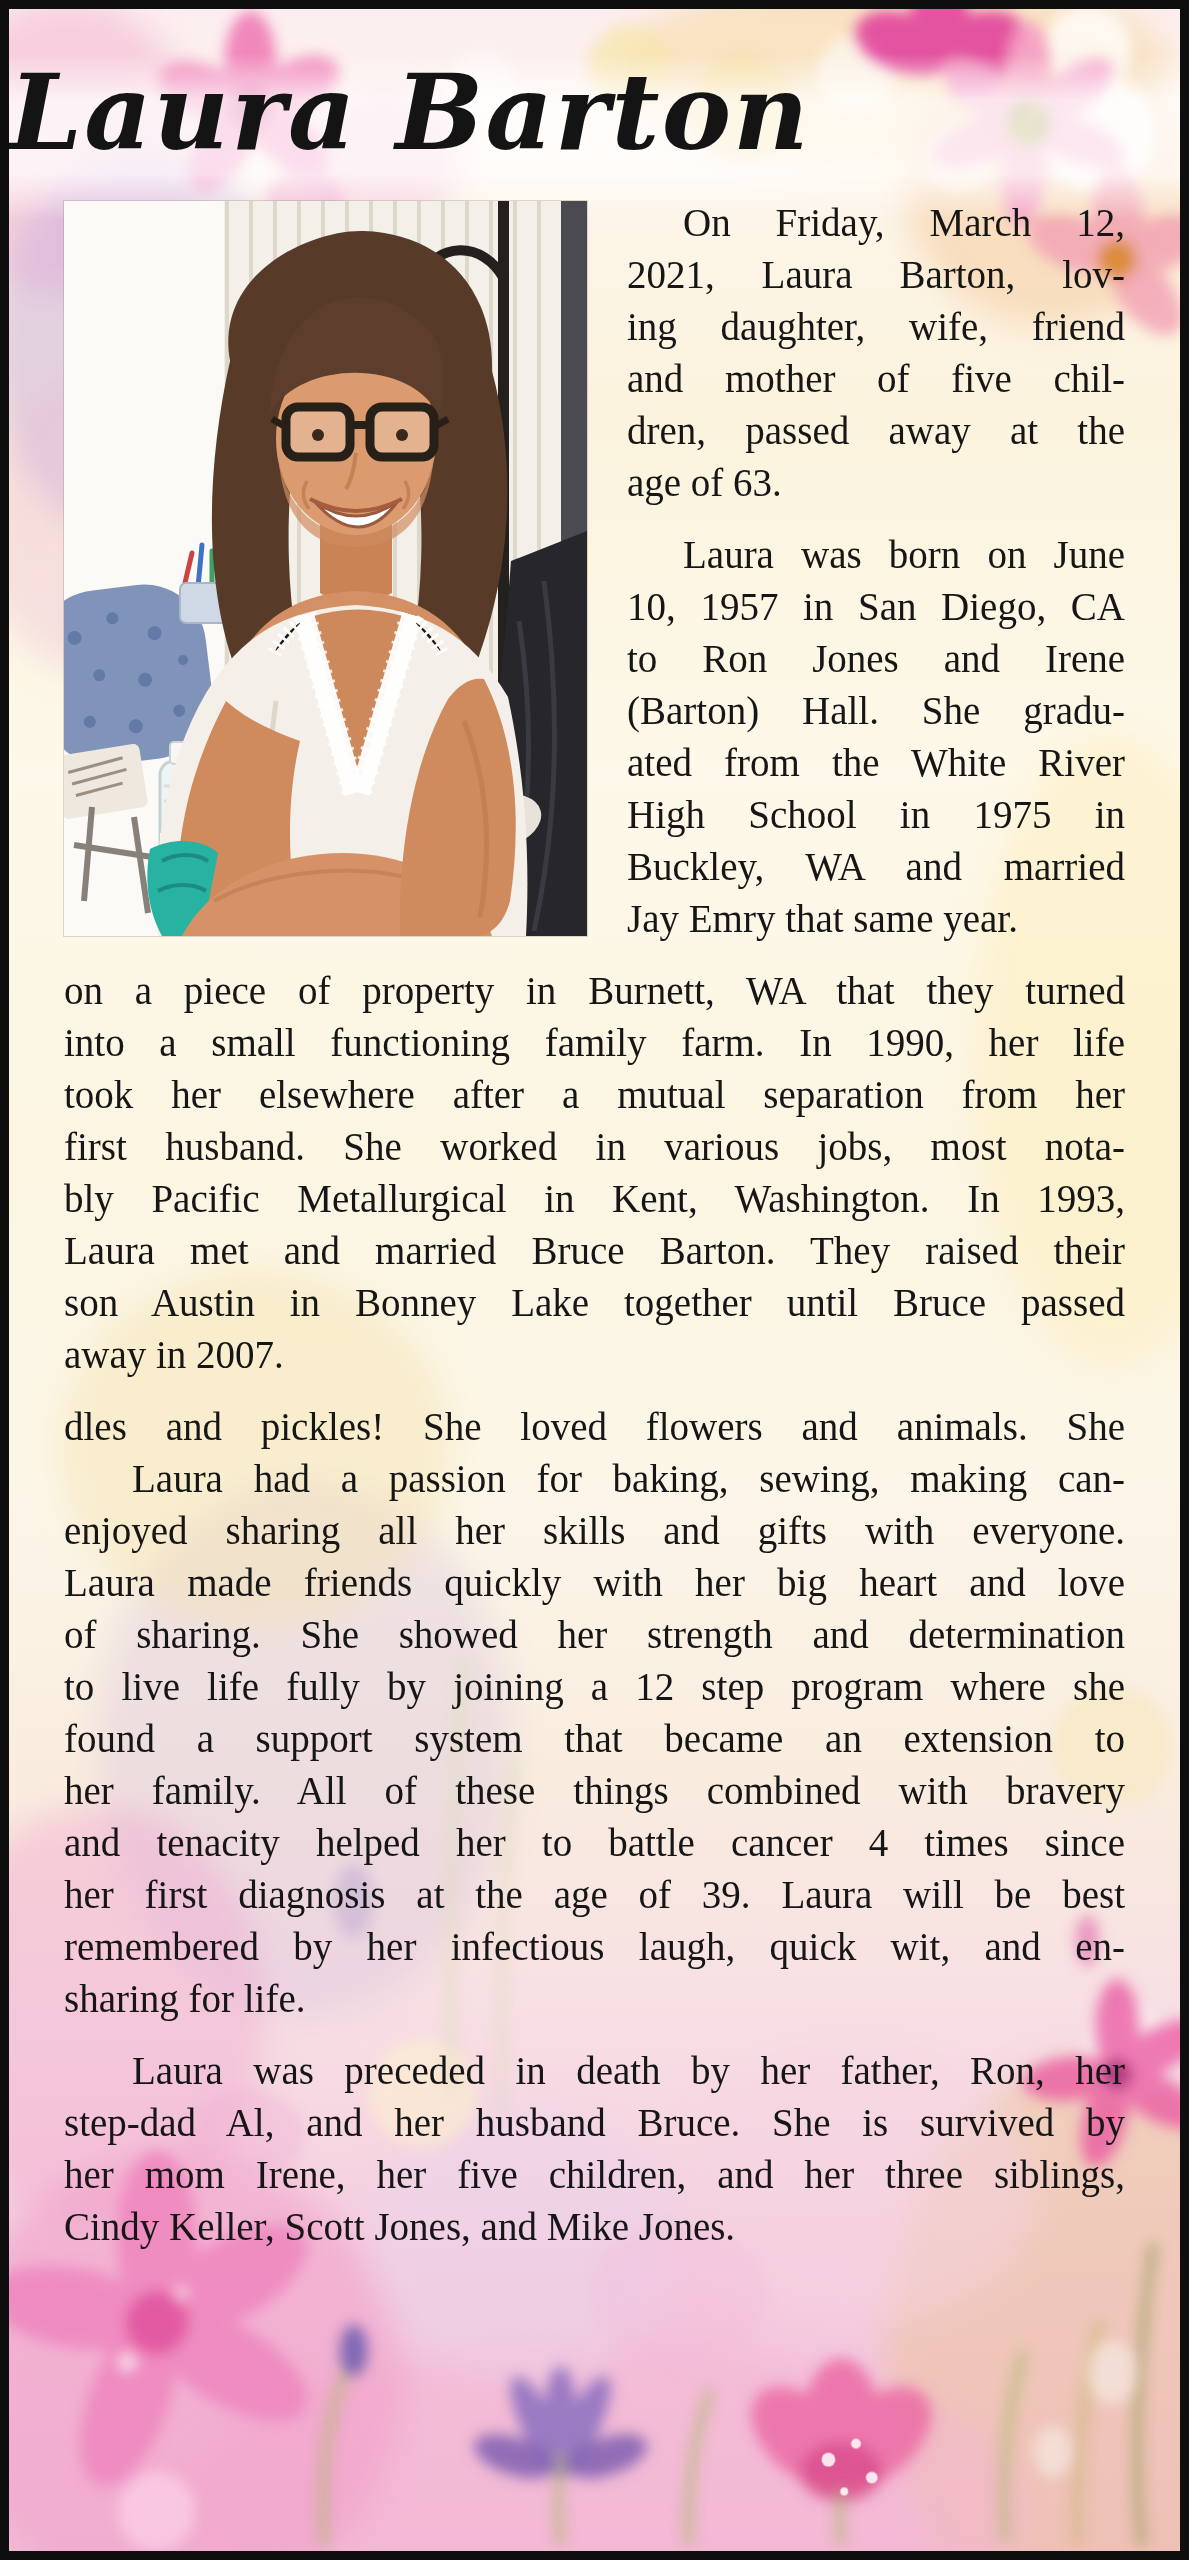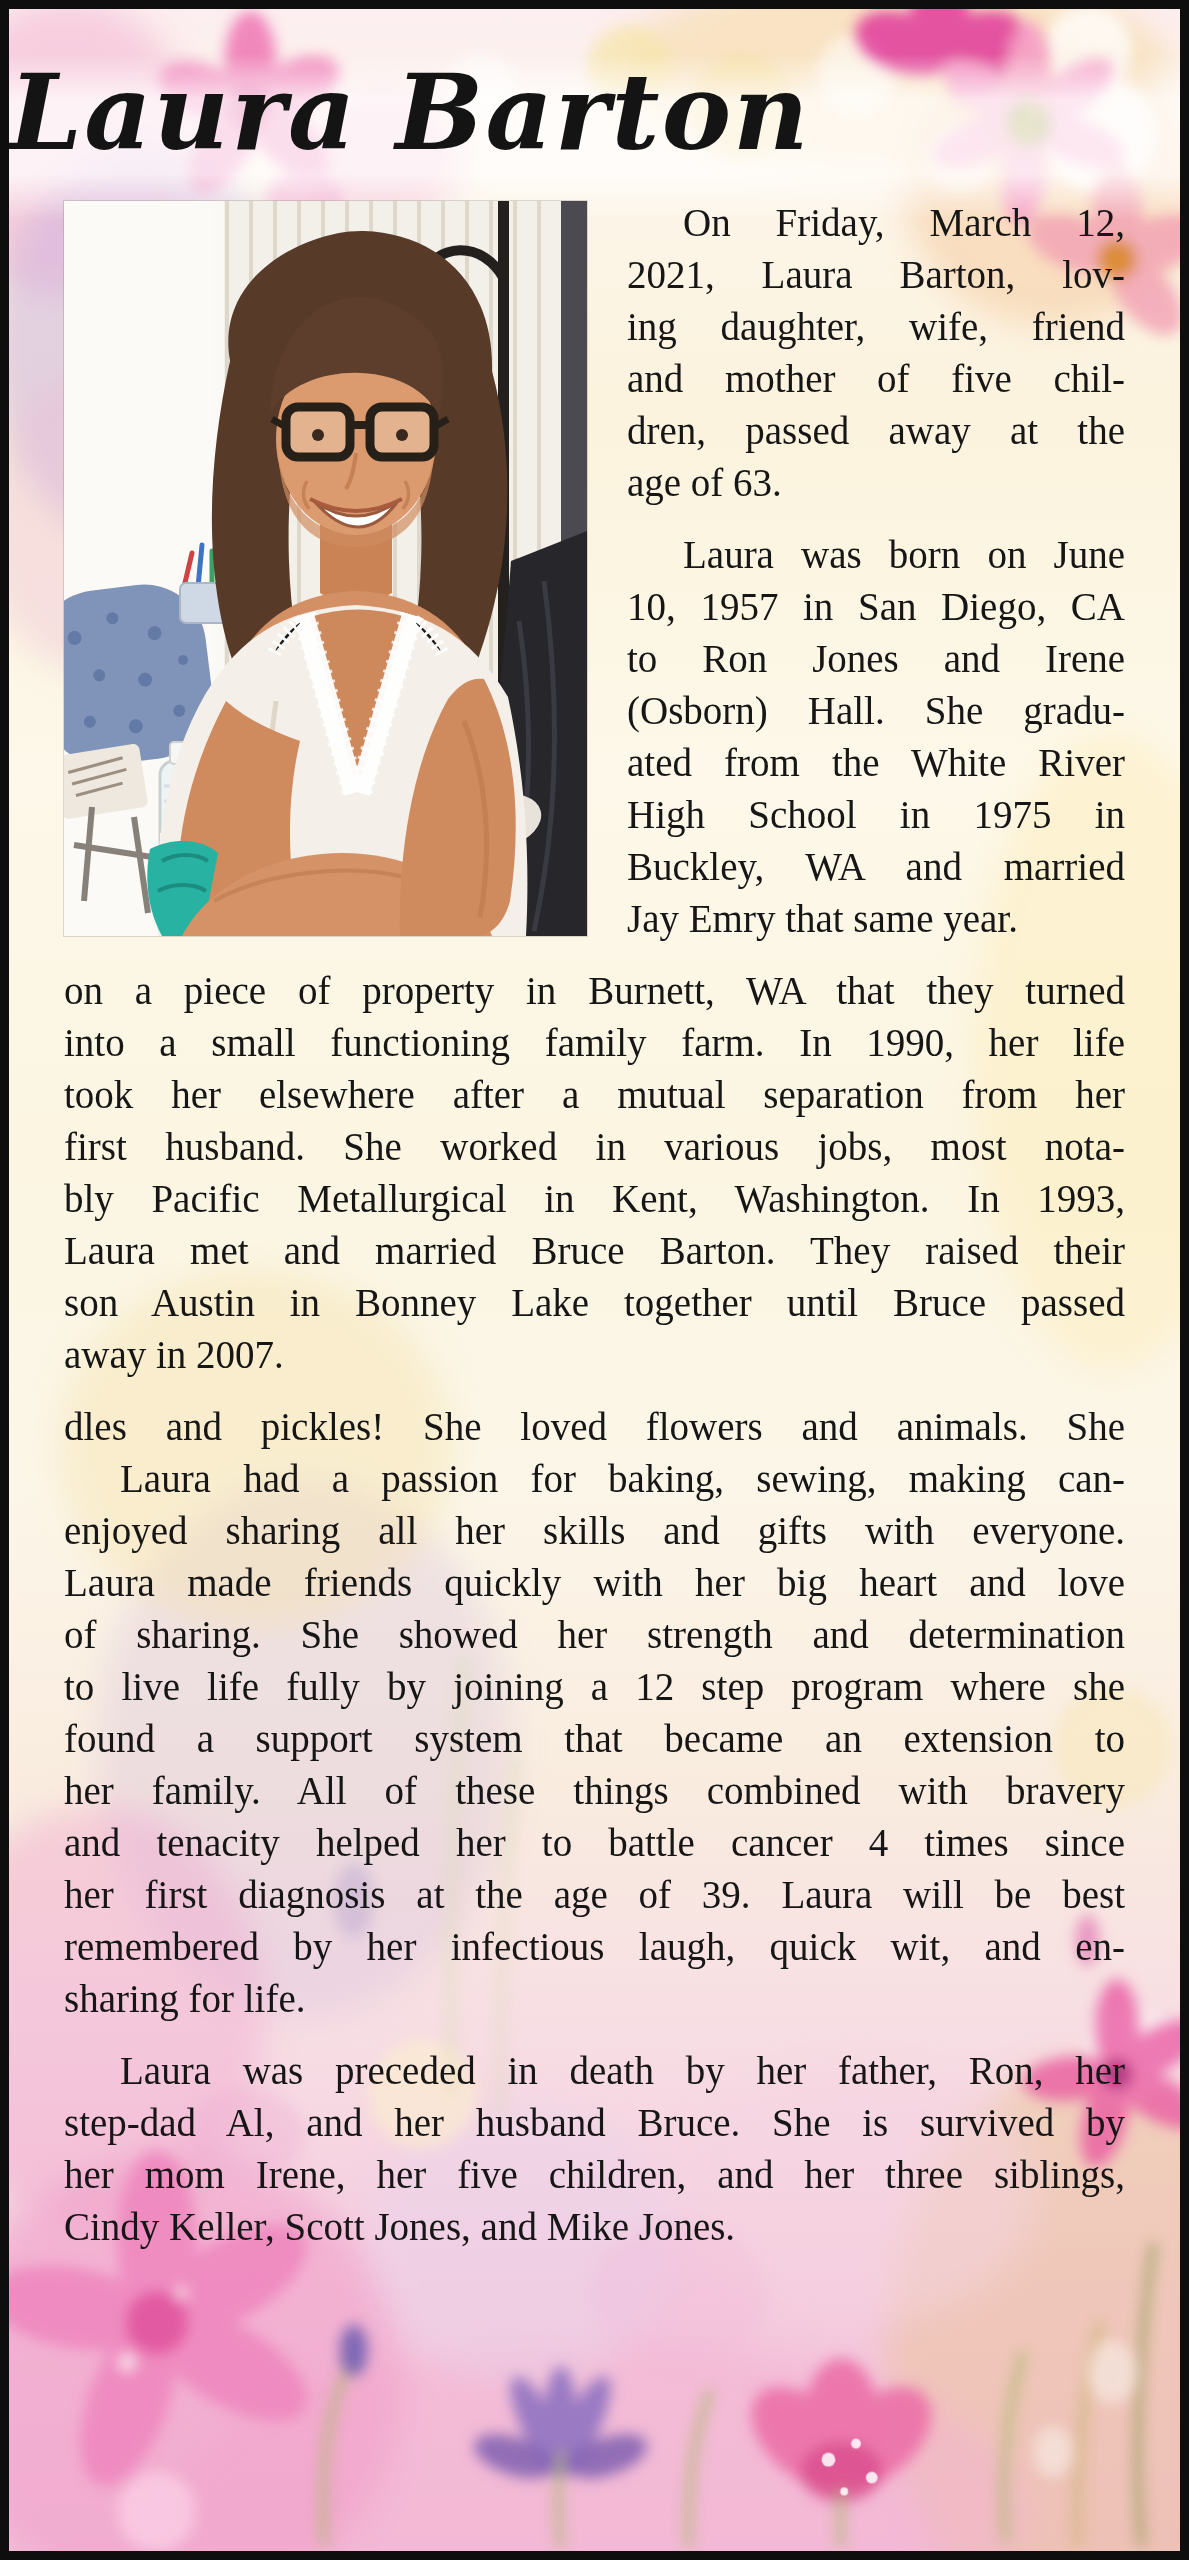--- a/index.html
+++ b/index.html
@@ -49,21 +49,21 @@
   .photo-frame svg{display:block;width:100%;height:100%;}
   .para{margin:0 0 0 0;}
   .para + .para{margin-top:20px;}
   .para.first-col{margin-top:10px;}
   .para.clear{clear:left;}
   .line{
     text-align:justify;
     text-align-last:justify;
     white-space:normal;
   }
-  .line.first{text-indent:56px;}
+  .line.first{text-indent:56px;margin-left:12px;}
   .para[data-noindent] .line.first{text-indent:0;}
   .line.last{text-align-last:left;}
 </style>
 </head>
 <body>
 
 <div class="page">
 
   <svg class="bg-art" viewBox="0 0 1189 2560" preserveAspectRatio="none">
     <defs>
@@ -346,21 +346,21 @@
           <div class="line">2021, Laura Barton, lov-</div>
           <div class="line">ing daughter, wife, friend</div>
           <div class="line">and mother of five chil-</div>
           <div class="line">dren, passed away at the</div>
           <div class="line last">age of 63.</div>
         </div>
       <div class="para">
           <div class="line first">Laura was born on June</div>
           <div class="line">10, 1957 in San Diego, CA</div>
           <div class="line">to Ron Jones and Irene</div>
-          <div class="line">(Osborn) Hall. She gradu-</div>
+          <div class="line">(Barton) Hall. She gradu-</div>
           <div class="line">ated from the White River</div>
           <div class="line">High School in 1975 in</div>
           <div class="line">Buckley, WA and married</div>
           <div class="line last">Jay Emry that same year.</div>
         </div>
       <div class="para clear" data-noindent="true">
           <div class="line">on a piece of property in Burnett, WA that they turned</div>
           <div class="line">into a small functioning family farm. In 1990, her life</div>
           <div class="line">took her elsewhere after a mutual separation from her</div>
           <div class="line">first husband. She worked in various jobs, most nota-</div>

